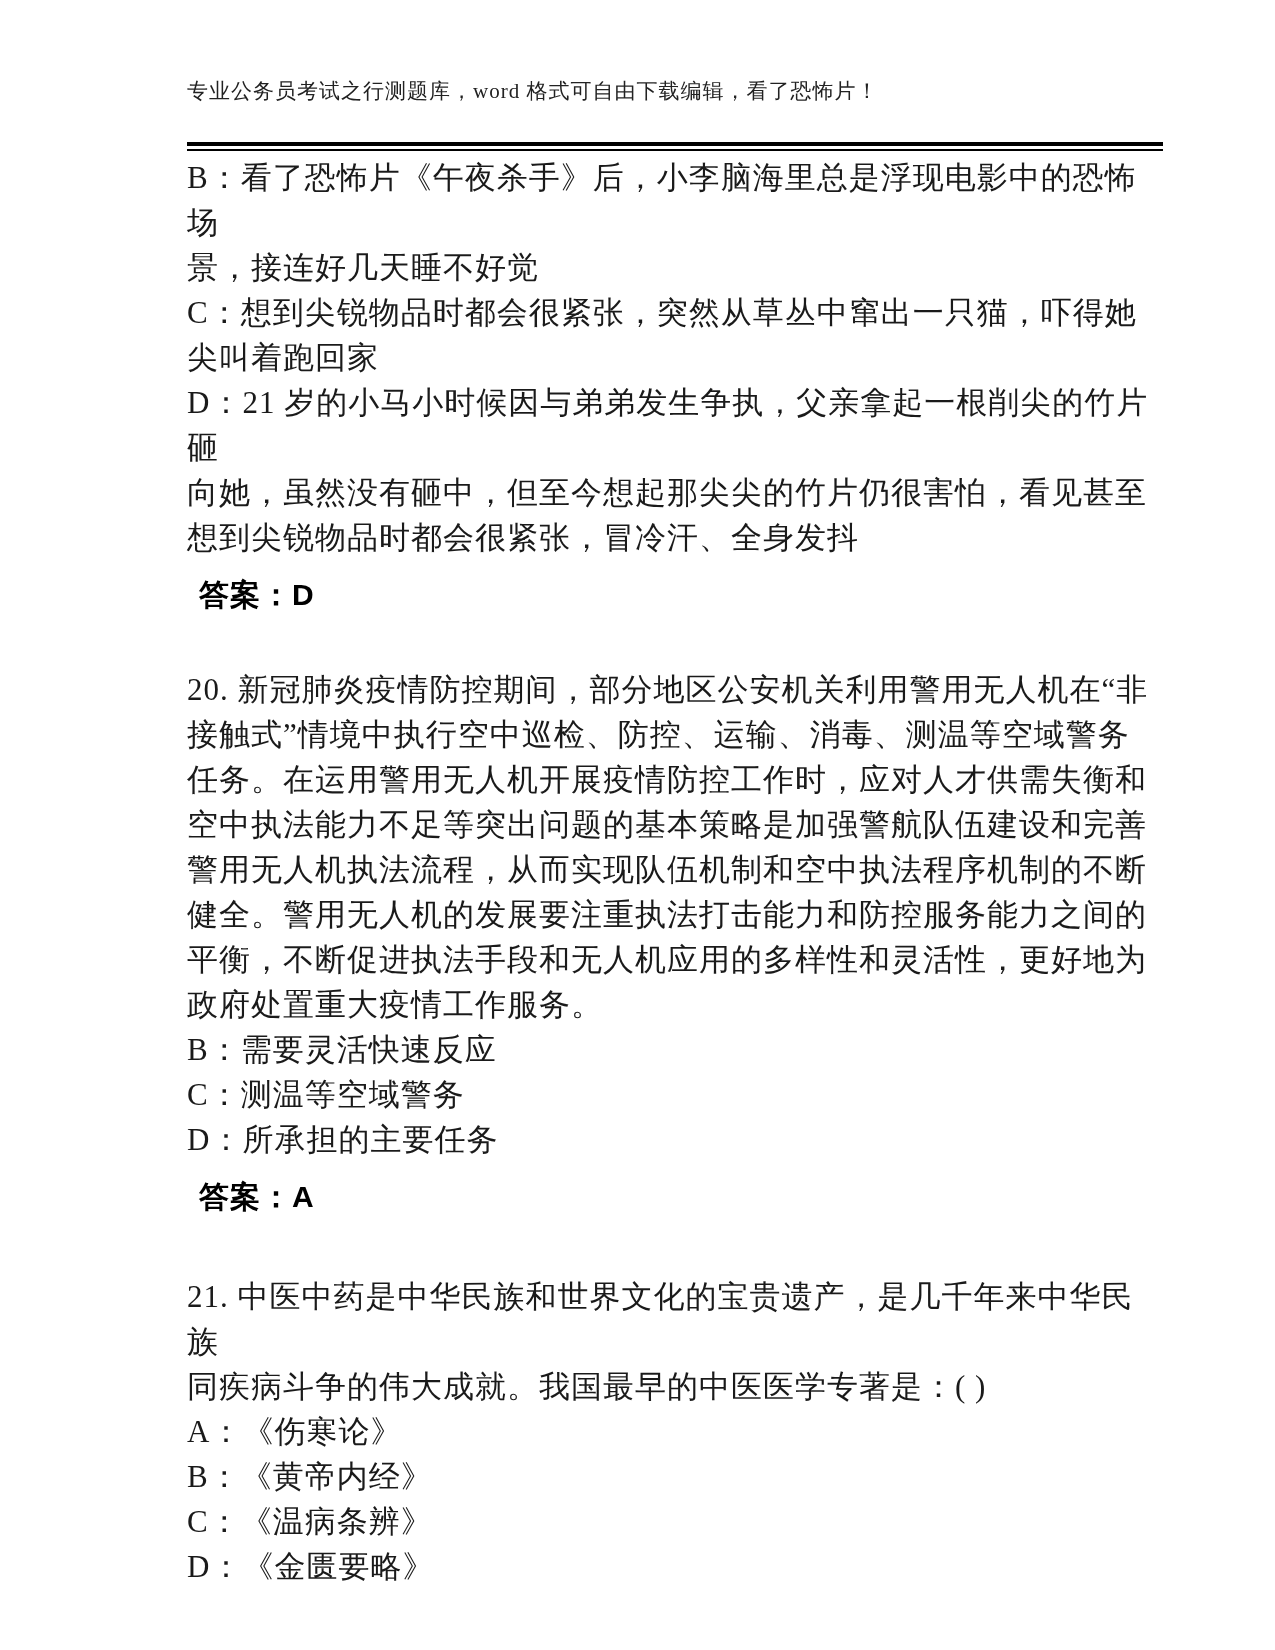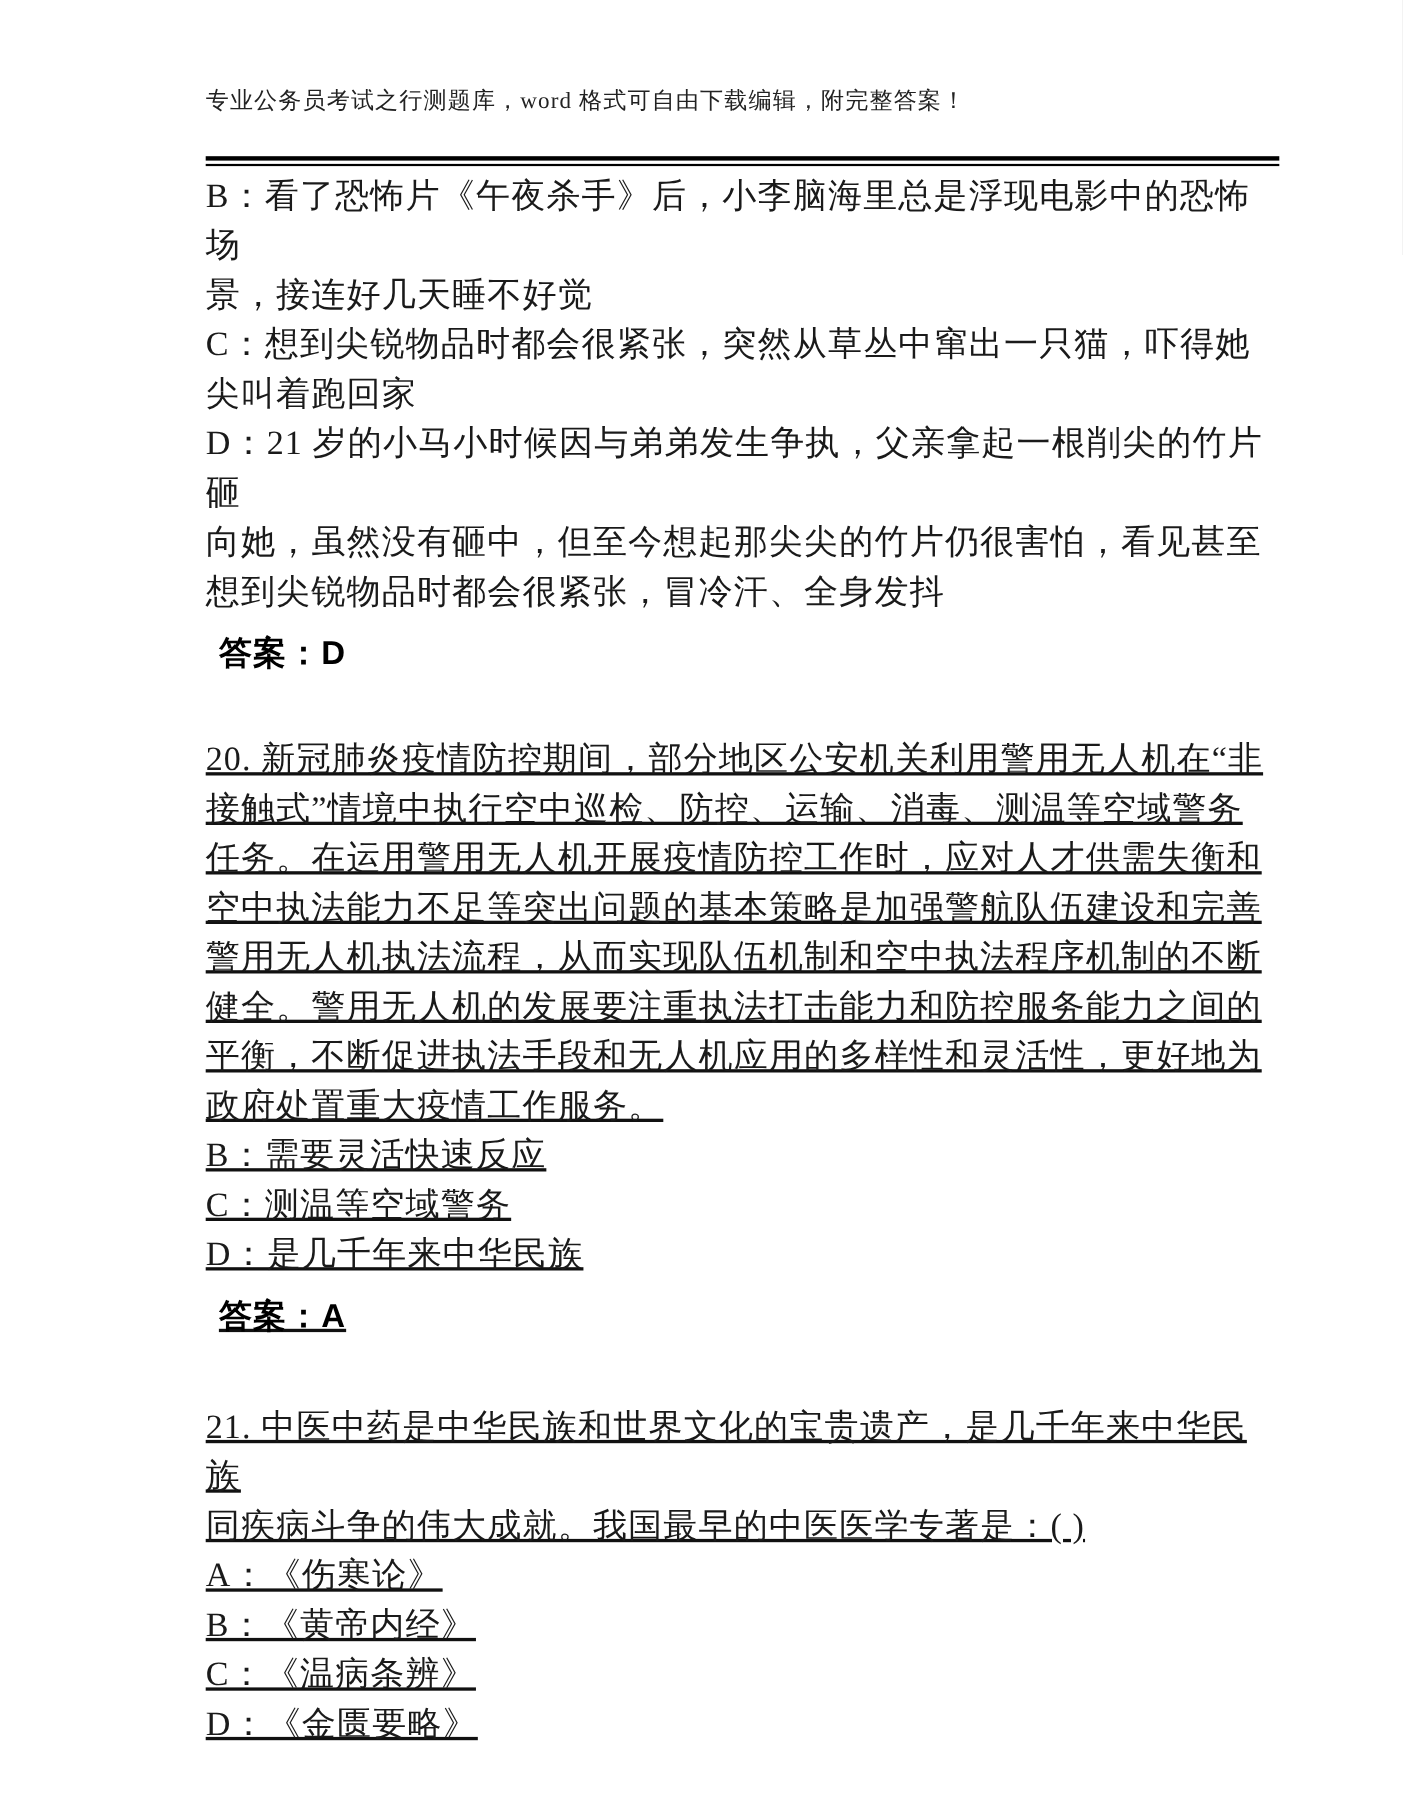--- a/index.html
+++ b/index.html
@@ -46,33 +46,32 @@
     margin: 12px;
     font-size: 30px;
     line-height: 45px;
     letter-spacing: 1px;
     font-weight: 700;
     color: #000000;
     font-family: "Liberation Sans", "DejaVu Sans", sans-serif;
   }
   .question-block {
     margin-top: 50px;
-    text-decoration: underline;
   }
   .question-block.q21 {
     margin-top: 55px;
   }
 </style>
 </head>
 <body>
 
 <div class="page">
 
   <div class="header">
-    <div class="header-text">专业公务员考试之行测题库，word 格式可自由下载编辑，附完整答案！</div>
+    <div class="header-text">专业公务员考试之行测题库，word 格式可自由下载编辑，看了恐怖片！</div>
     <div class="header-rule"></div>
   </div>
 
   <div class="doc-body">
 
     <p class="para">B：看了恐怖片《午夜杀手》后，小李脑海里总是浮现电影中的恐怖场
 景，接连好几天睡不好觉</p>
     <p class="para">C：想到尖锐物品时都会很紧张，突然从草丛中窜出一只猫，吓得她
 尖叫着跑回家</p>
     <p class="para">D：21 岁的小马小时候因与弟弟发生争执，父亲拿起一根削尖的竹片砸
@@ -84,21 +83,21 @@
       <p class="para">20. 新冠肺炎疫情防控期间，部分地区公安机关利用警用无人机在“非
 接触式”情境中执行空中巡检、防控、运输、消毒、测温等空域警务
 任务。在运用警用无人机开展疫情防控工作时，应对人才供需失衡和
 空中执法能力不足等突出问题的基本策略是加强警航队伍建设和完善
 警用无人机执法流程，从而实现队伍机制和空中执法程序机制的不断
 健全。警用无人机的发展要注重执法打击能力和防控服务能力之间的
 平衡，不断促进执法手段和无人机应用的多样性和灵活性，更好地为
 政府处置重大疫情工作服务。</p>
       <p class="para">B：需要灵活快速反应</p>
       <p class="para">C：测温等空域警务</p>
-      <p class="para">D：是几千年来中华民族</p>
+      <p class="para">D：所承担的主要任务</p>
       <p class="answer">答案：A</p>
     </div>
 
     <div class="question-block q21">
       <p class="para">21. 中医中药是中华民族和世界文化的宝贵遗产，是几千年来中华民族
 同疾病斗争的伟大成就。我国最早的中医医学专著是：( )</p>
       <p class="para">A：《伤寒论》</p>
       <p class="para">B：《黄帝内经》</p>
       <p class="para">C：《温病条辨》</p>
       <p class="para">D：《金匮要略》</p>

